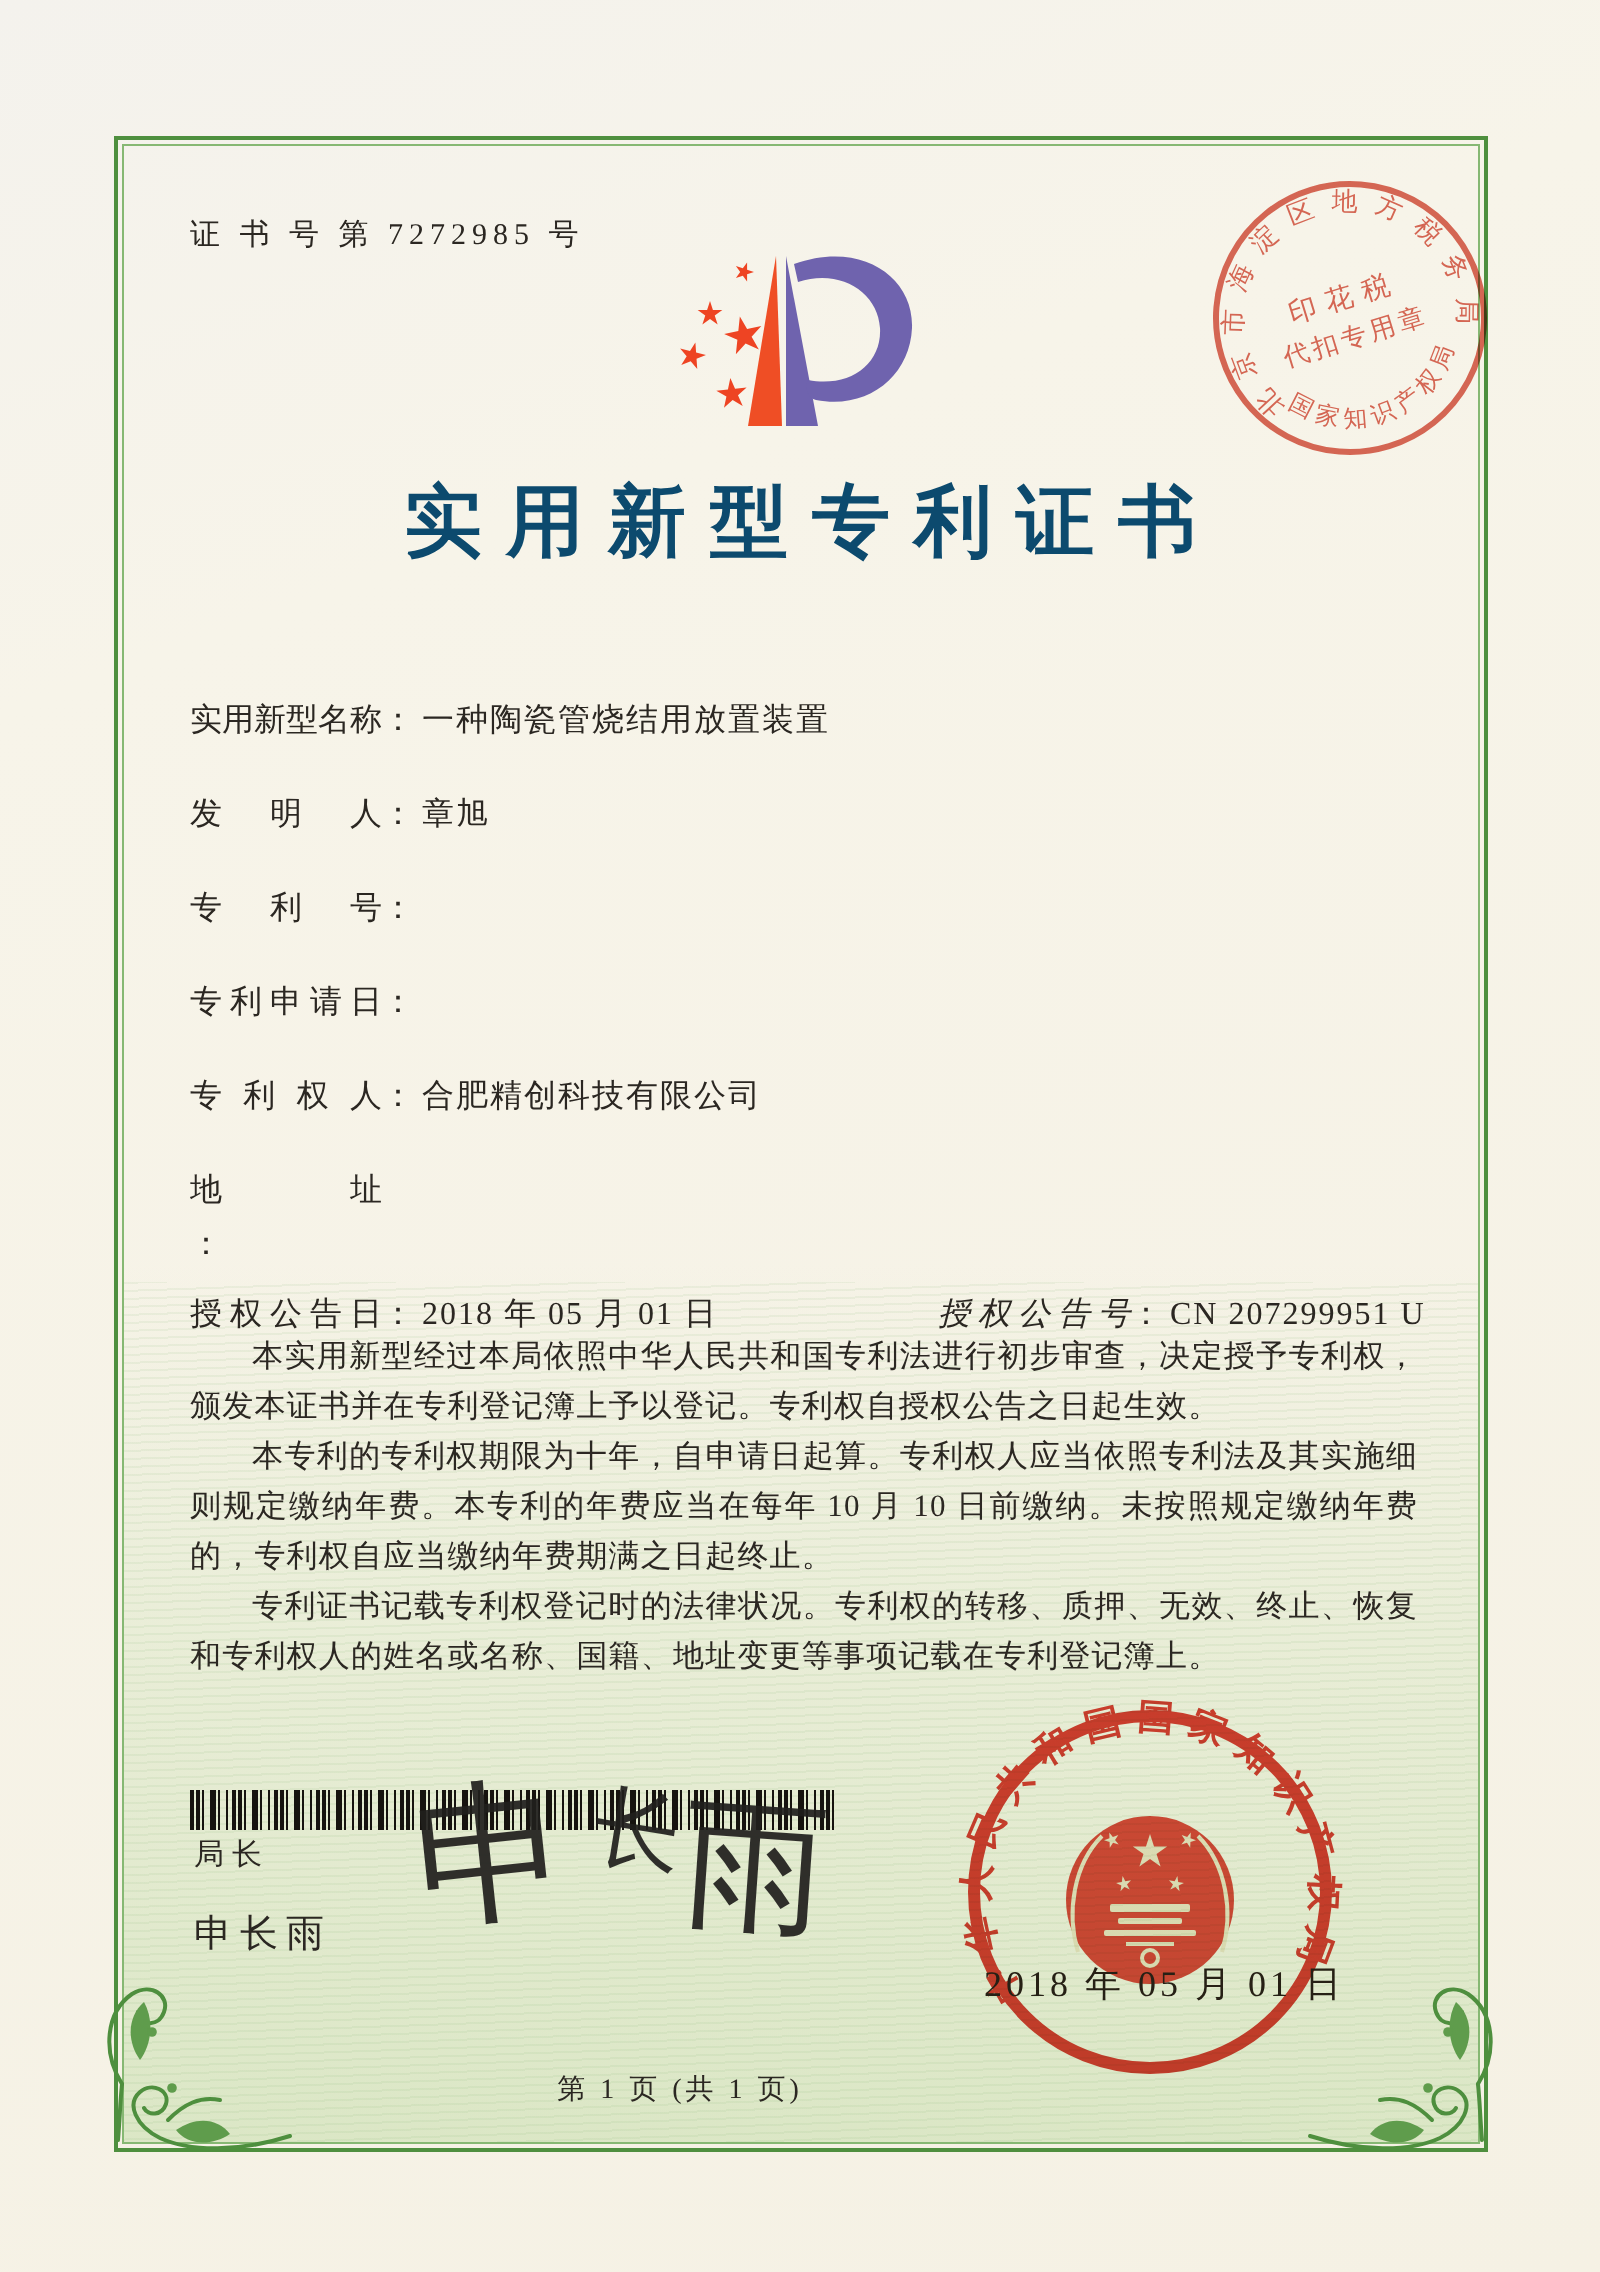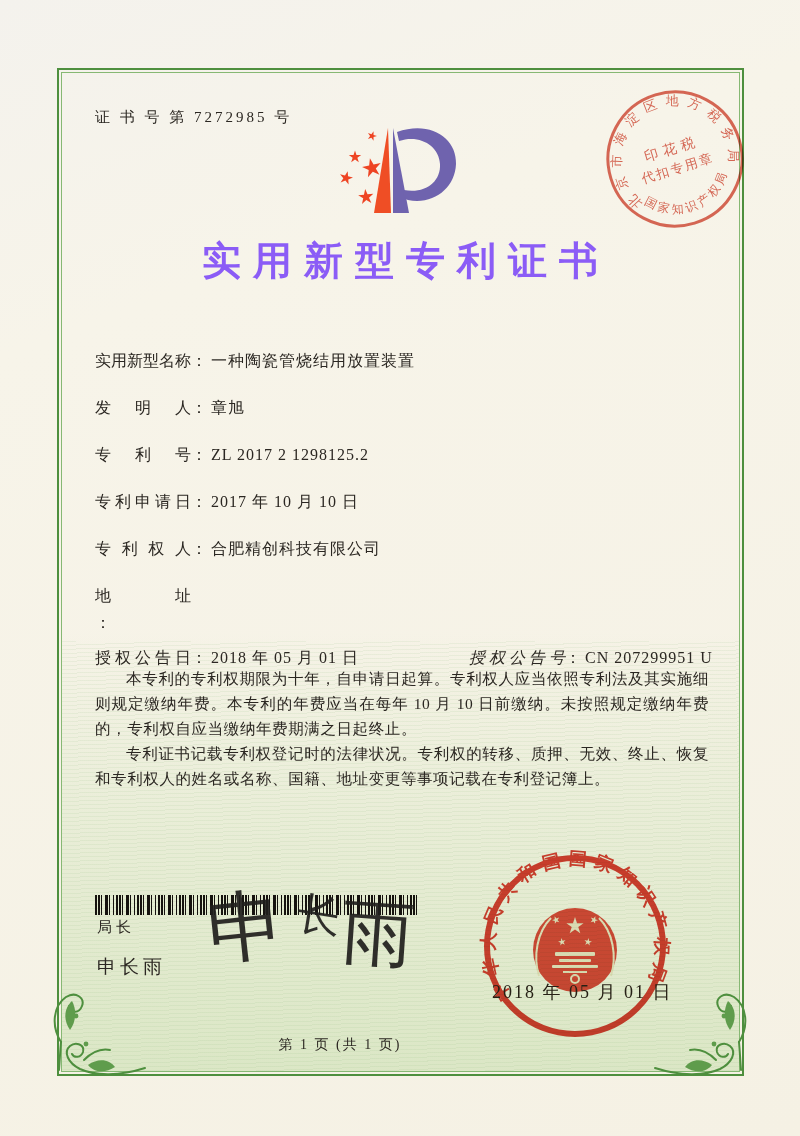--- a/index.html
+++ b/index.html
@@ -17,21 +17,21 @@
   .waves{position:absolute;left:3px;right:3px;bottom:3px;height:430px;opacity:.75;
     background:repeating-linear-gradient(178deg,rgba(130,180,115,0.14) 0 1px,rgba(130,180,115,0) 1px 4px);}
   .fl{position:absolute;width:110px;height:110px;}
   .fl-bl{left:40px;top:980px;}
   .fl-br{left:650px;top:980px;transform:scaleX(-1);}
   
   .cert-no{position:absolute;left:95px;top:108px;font-size:15px;letter-spacing:3px;}
   .logo{position:absolute;left:322px;top:120px;}
   .tax-stamp{position:absolute;left:600px;top:84px;transform:rotate(-17deg);mix-blend-mode:multiply;opacity:.93;}
   .title{position:absolute;left:0;top:234px;width:800px;text-align:center;
-    font-size:39px;font-weight:700;letter-spacing:12px;text-indent:12px;color:#8b5cf6;}
+    font-size:39px;font-weight:700;letter-spacing:12px;text-indent:12px;color:#0c4a6e;}
   .fields{position:absolute;left:95px;top:347px;width:618px;font-size:16px;}
   .frow{display:flex;line-height:27px;margin-bottom:20px;}
   .f-label{flex:none;width:96px;text-align:justify;text-align-last:justify;}
   .f-colon{flex:none;width:20px;}
   .f-value{letter-spacing:1px;}
   .frow-addr{margin-bottom:8px;flex-direction:column;}
   .frow-addr .f-value{line-height:26px;}
   .f-val6{width:228px;flex:none;letter-spacing:1px;}
   .gap2{margin-left:30px;font-style:italic;}
   .paras{position:absolute;left:95px;top:666px;width:614px;font-size:15.5px;line-height:25px;
@@ -134,26 +134,24 @@
       <span class="f-value">一种陶瓷管烧结用放置装置</span>
     </div>
     <div class="frow">
       <span class="f-label">发明人</span>
         <span class="f-colon">：</span>
       <span class="f-value">章旭</span>
     </div>
     <div class="frow">
       <span class="f-label">专利号</span>
         <span class="f-colon">：</span>
-      <span class="f-value">ZL 2017 2 1298125.2</span>
     </div>
     <div class="frow">
       <span class="f-label">专利申请日</span>
         <span class="f-colon">：</span>
-      <span class="f-value">2017 年 10 月 10 日</span>
     </div>
     <div class="frow">
       <span class="f-label">专利权人</span>
         <span class="f-colon">：</span>
       <span class="f-value">合肥精创科技有限公司</span>
     </div>
     <div class="frow frow-addr">
       <span class="f-label">地址</span>
         <span class="f-colon">：</span>
     </div>
@@ -161,20 +159,21 @@
       <span class="f-label">授权公告日</span>
         <span class="f-colon">：</span>
       <span class="f-value f-val6">2018 年 05 月 01 日</span>
       <span class="f-label gap2">授权公告号</span>
         <span class="f-colon">：</span>
       <span class="f-value">CN 207299951 U</span>
     </div>
   </div>
 
   <div class="paras">
+    <p>本实用新型经过本局依照中华人民共和国专利法进行初步审查，决定授予专利权，颁发本证书并在专利登记簿上予以登记。专利权自授权公告之日起生效。</p>
     <p>本专利的专利权期限为十年，自申请日起算。专利权人应当依照专利法及其实施细则规定缴纳年费。本专利的年费应当在每年 10 月 10 日前缴纳。未按照规定缴纳年费的，专利权自应当缴纳年费期满之日起终止。</p>
     <p>专利证书记载专利权登记时的法律状况。专利权的转移、质押、无效、终止、恢复和专利权人的姓名或名称、国籍、地址变更等事项记载在专利登记簿上。</p>
   </div>
 
   <div class="barcode"></div>
 
   <div class="commissioner-label">局长</div>
   <div class="commissioner-name">申长雨</div>
 
   <svg class="signature" width="230" height="115" viewBox="0 0 230 115">

